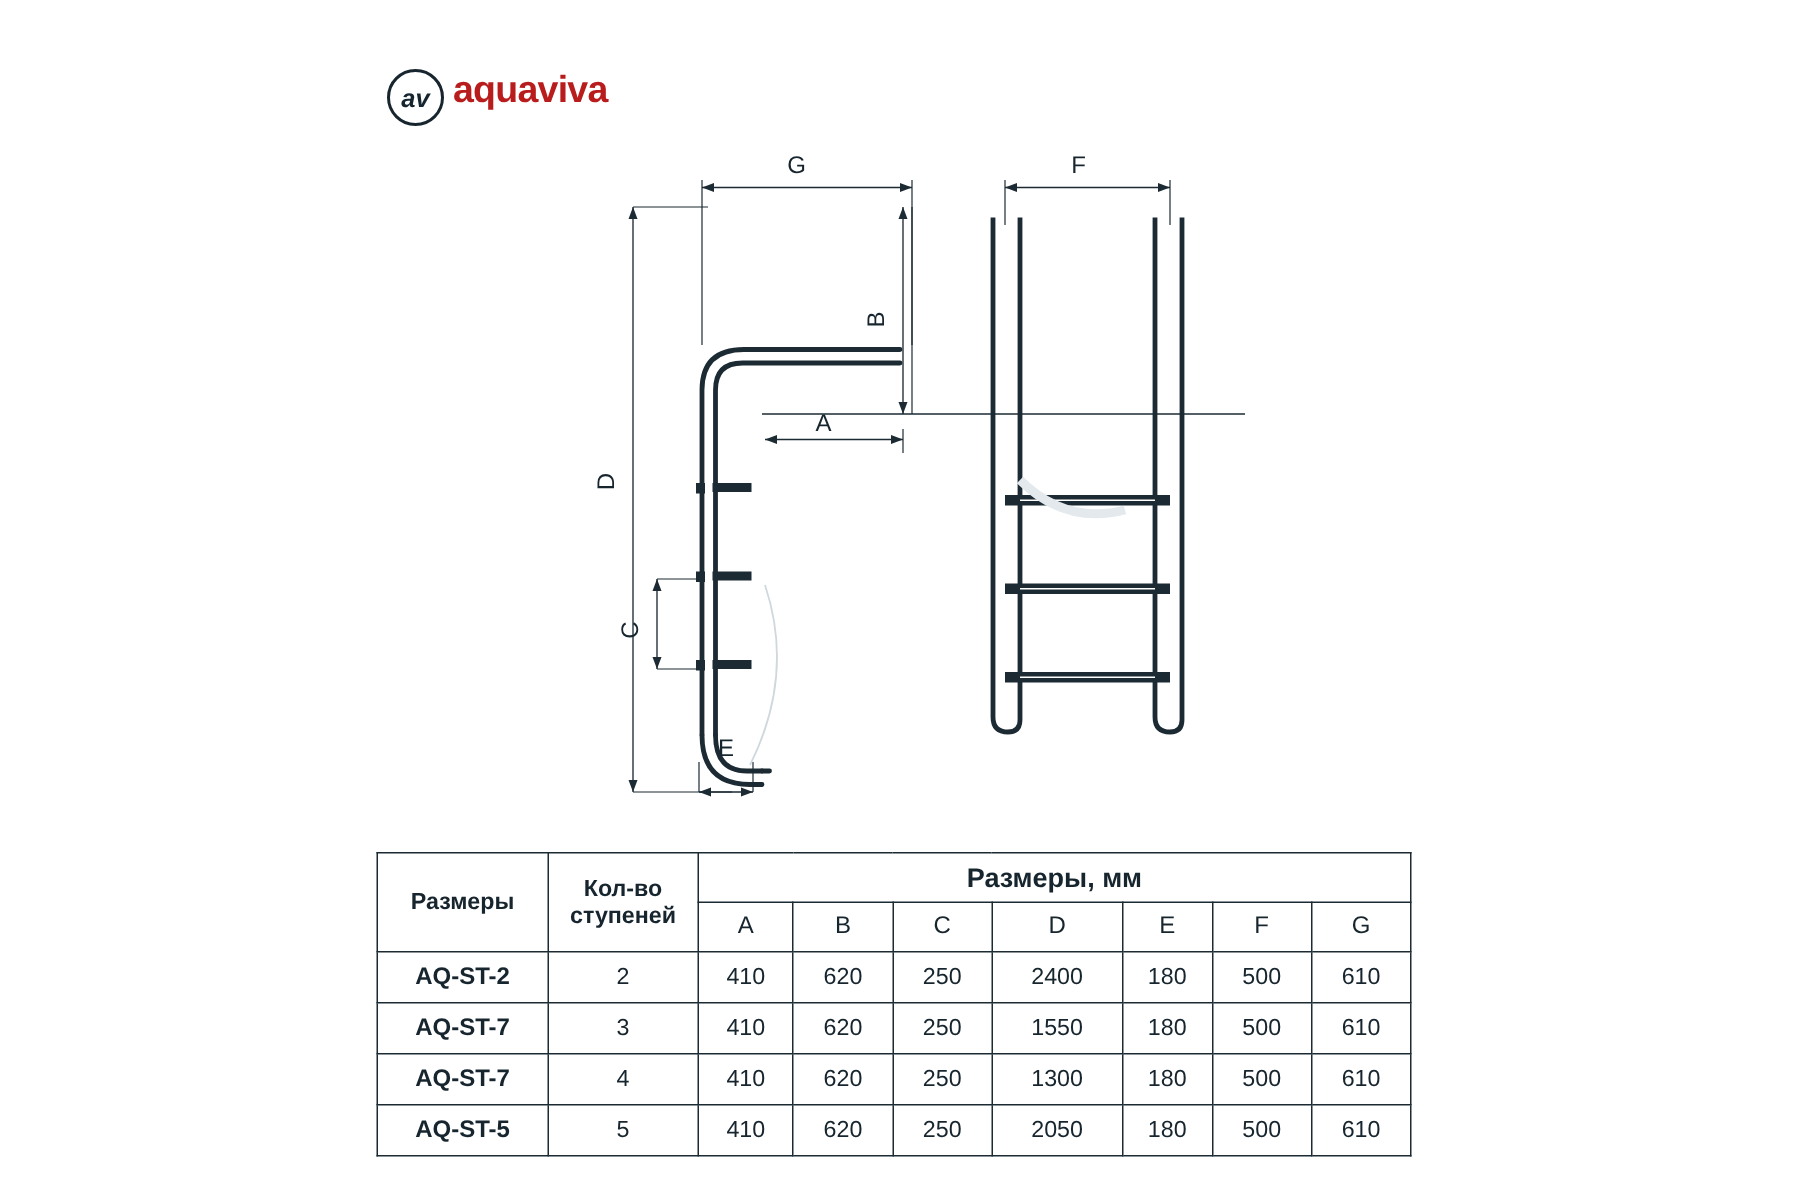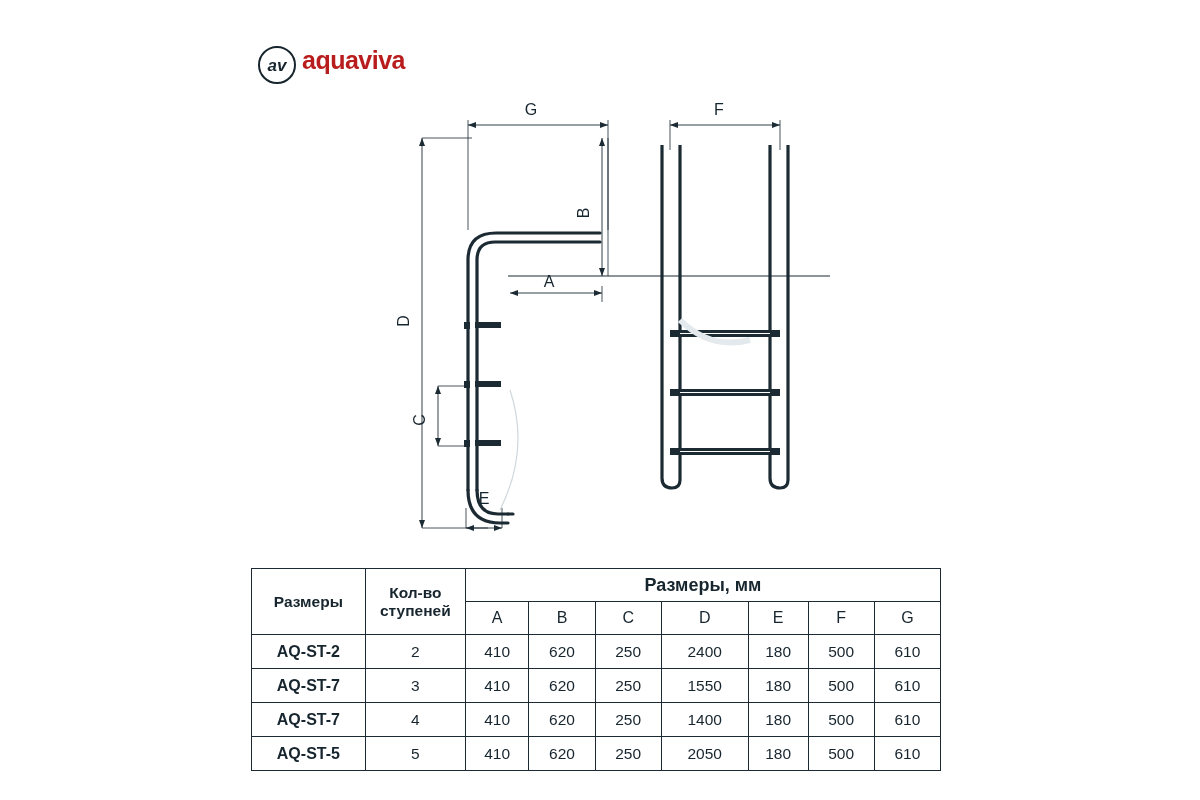--- a/index.html
+++ b/index.html
@@ -281,21 +281,21 @@
           <td>180</td>
           <td>500</td>
           <td>610</td>
         </tr>
         <tr>
           <td class="model">AQ-ST-7</td>
           <td>4</td>
           <td>410</td>
           <td>620</td>
           <td>250</td>
-          <td>1400</td>
+          <td>1300</td>
           <td>180</td>
           <td>500</td>
           <td>610</td>
         </tr>
         <tr>
           <td class="model">AQ-ST-5</td>
           <td>5</td>
           <td>410</td>
           <td>620</td>
           <td>250</td>

